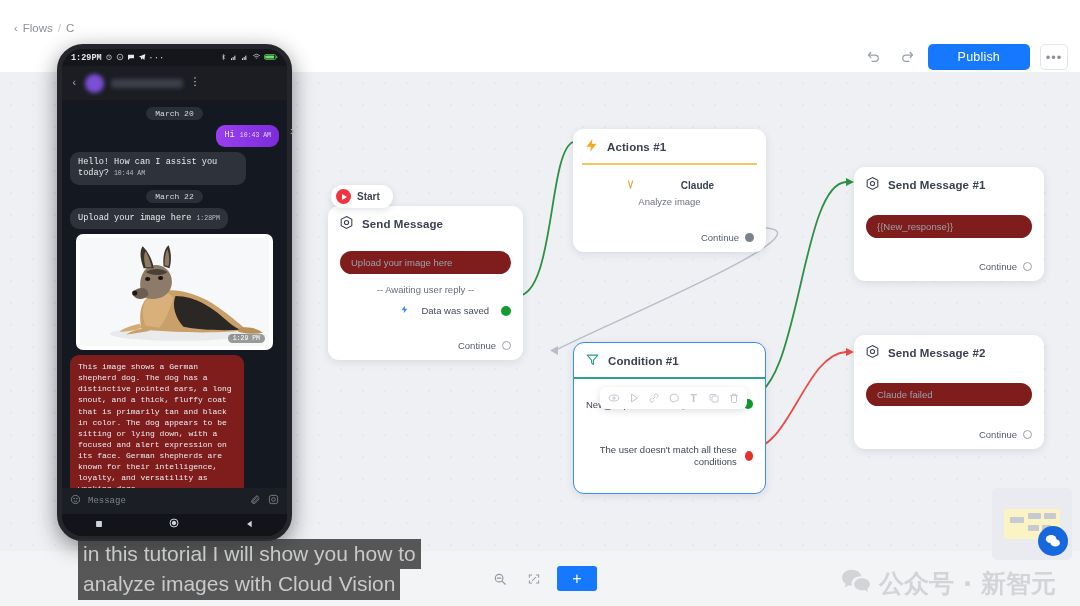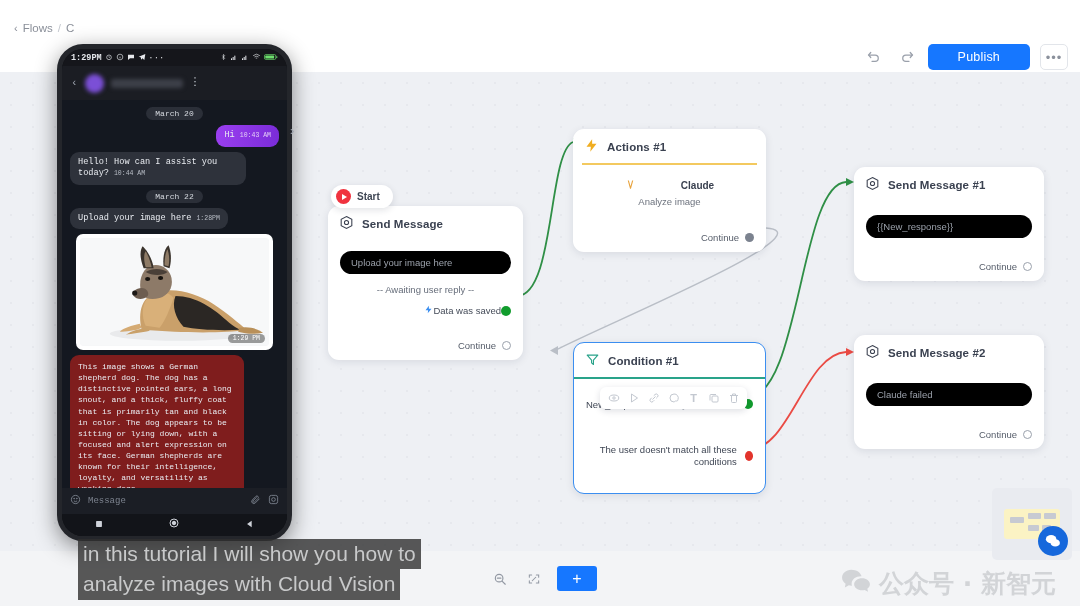--- a/index.html
+++ b/index.html
@@ -66,29 +66,29 @@
   }
   .node-head {
     display: flex; align-items: center; gap: 8px;
     padding: 9px 11px 8px 11px;
   }
   .node-title { font-size: 11.5px; font-weight: bold; color: #3a4150; letter-spacing: .1px; }
   .node-divider { height: 1.5px; margin: 0 9px; }
   .node-body { padding: 11px 12px 9px 12px; position: relative; }
 
   .msg-pill {
-    background: #000000; border-radius: 13px; padding: 6px 11px;
+    background: #7f1d1d; border-radius: 13px; padding: 6px 11px;
     color: #9ba1ab; font-size: 9.5px;
   }
   .await-line {
     text-align: center; color: #666d7a; font-size: 9.5px; margin-top: 10px;
   }
   .saved-line {
     display: flex; align-items: center; justify-content: flex-end;
-    gap: 0; color: #454c59; font-size: 9.5px; margin-top: 9px;
+    gap: 12px; color: #454c59; font-size: 9.5px; margin-top: 9px;
   }
   .continue-row {
     display: flex; align-items: center; justify-content: flex-end;
     gap: 6px; color: #555c69; font-size: 9.5px;
     padding: 0 12px 9px 0;
   }
   .dot-o { width: 9px; height: 9px; border-radius: 50%; border: 1.4px solid #9aa1ac; }
   .dot-f { width: 9px; height: 9px; border-radius: 50%; background: #7b828f; }
   .dot-g { width: 10px; height: 10px; border-radius: 50%; background: #119c2d; }
   .dot-r { width: 10px; height: 10px; border-radius: 50%; background: #e2342c; }

